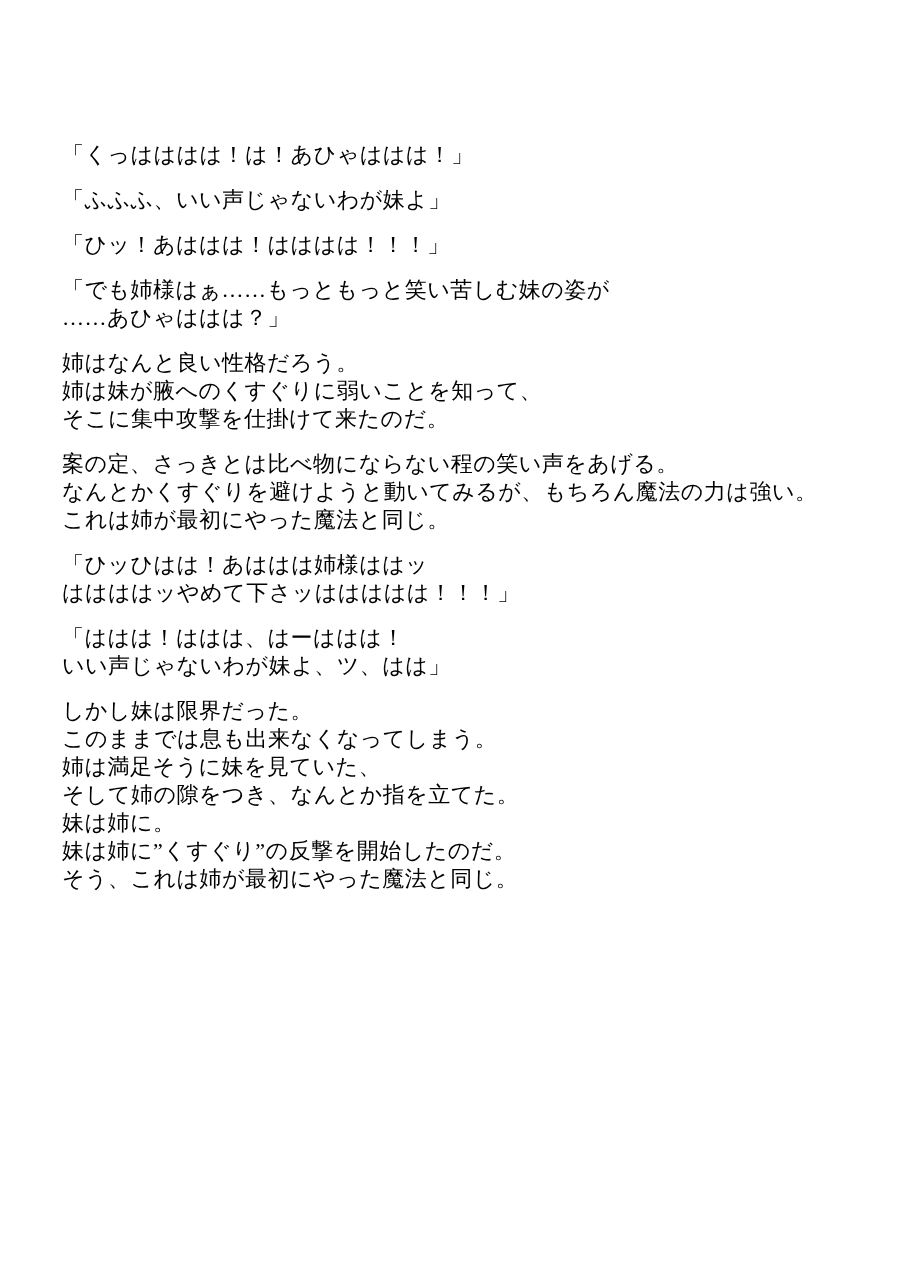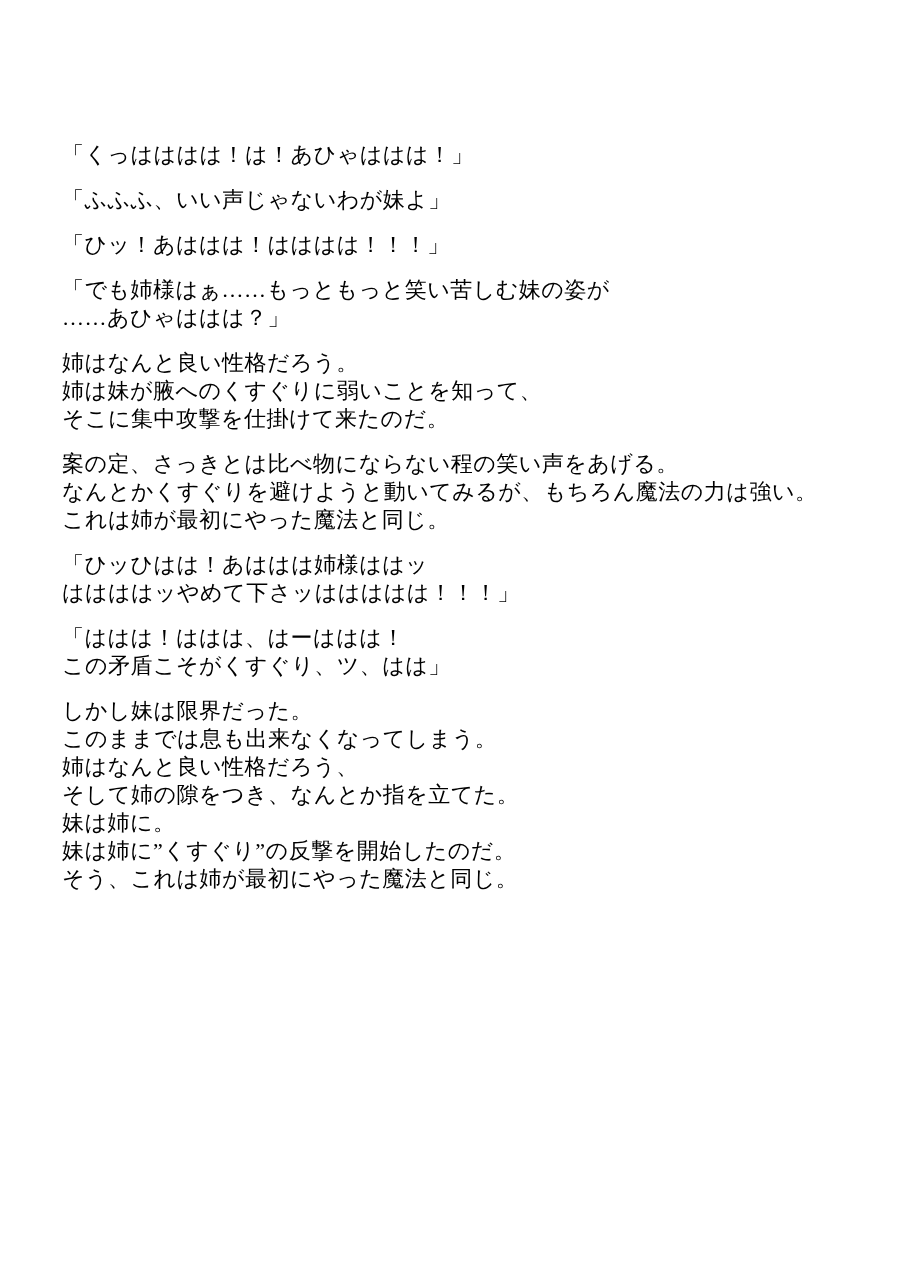--- a/index.html
+++ b/index.html
@@ -59,25 +59,25 @@
         <div class="text-line">案の定、さっきとは比べ物にならない程の笑い声をあげる。</div>
         <div class="text-line">なんとかくすぐりを避けようと動いてみるが、もちろん魔法の力は強い。</div>
         <div class="text-line">これは姉が最初にやった魔法と同じ。</div>
       </div>
       <div class="paragraph">
         <div class="text-line">「ひッひはは！あははは姉様ははッ</div>
         <div class="text-line">ははははッやめて下さッははははは！！！」</div>
       </div>
       <div class="paragraph">
         <div class="text-line">「ははは！ははは、はーははは！</div>
-        <div class="text-line">この矛盾こそがくすぐり、ツ、はは」</div>
+        <div class="text-line">いい声じゃないわが妹よ、ツ、はは」</div>
       </div>
       <div class="paragraph">
         <div class="text-line">しかし妹は限界だった。</div>
         <div class="text-line">このままでは息も出来なくなってしまう。</div>
-        <div class="text-line">姉はなんと良い性格だろう、</div>
+        <div class="text-line">姉は満足そうに妹を見ていた、</div>
         <div class="text-line">そして姉の隙をつき、なんとか指を立てた。</div>
         <div class="text-line">妹は姉に。</div>
         <div class="text-line">妹は姉に”くすぐり”の反撃を開始したのだ。</div>
         <div class="text-line">そう、これは姉が最初にやった魔法と同じ。</div>
       </div>
     </div>
 </div>
 
 </body></html>

